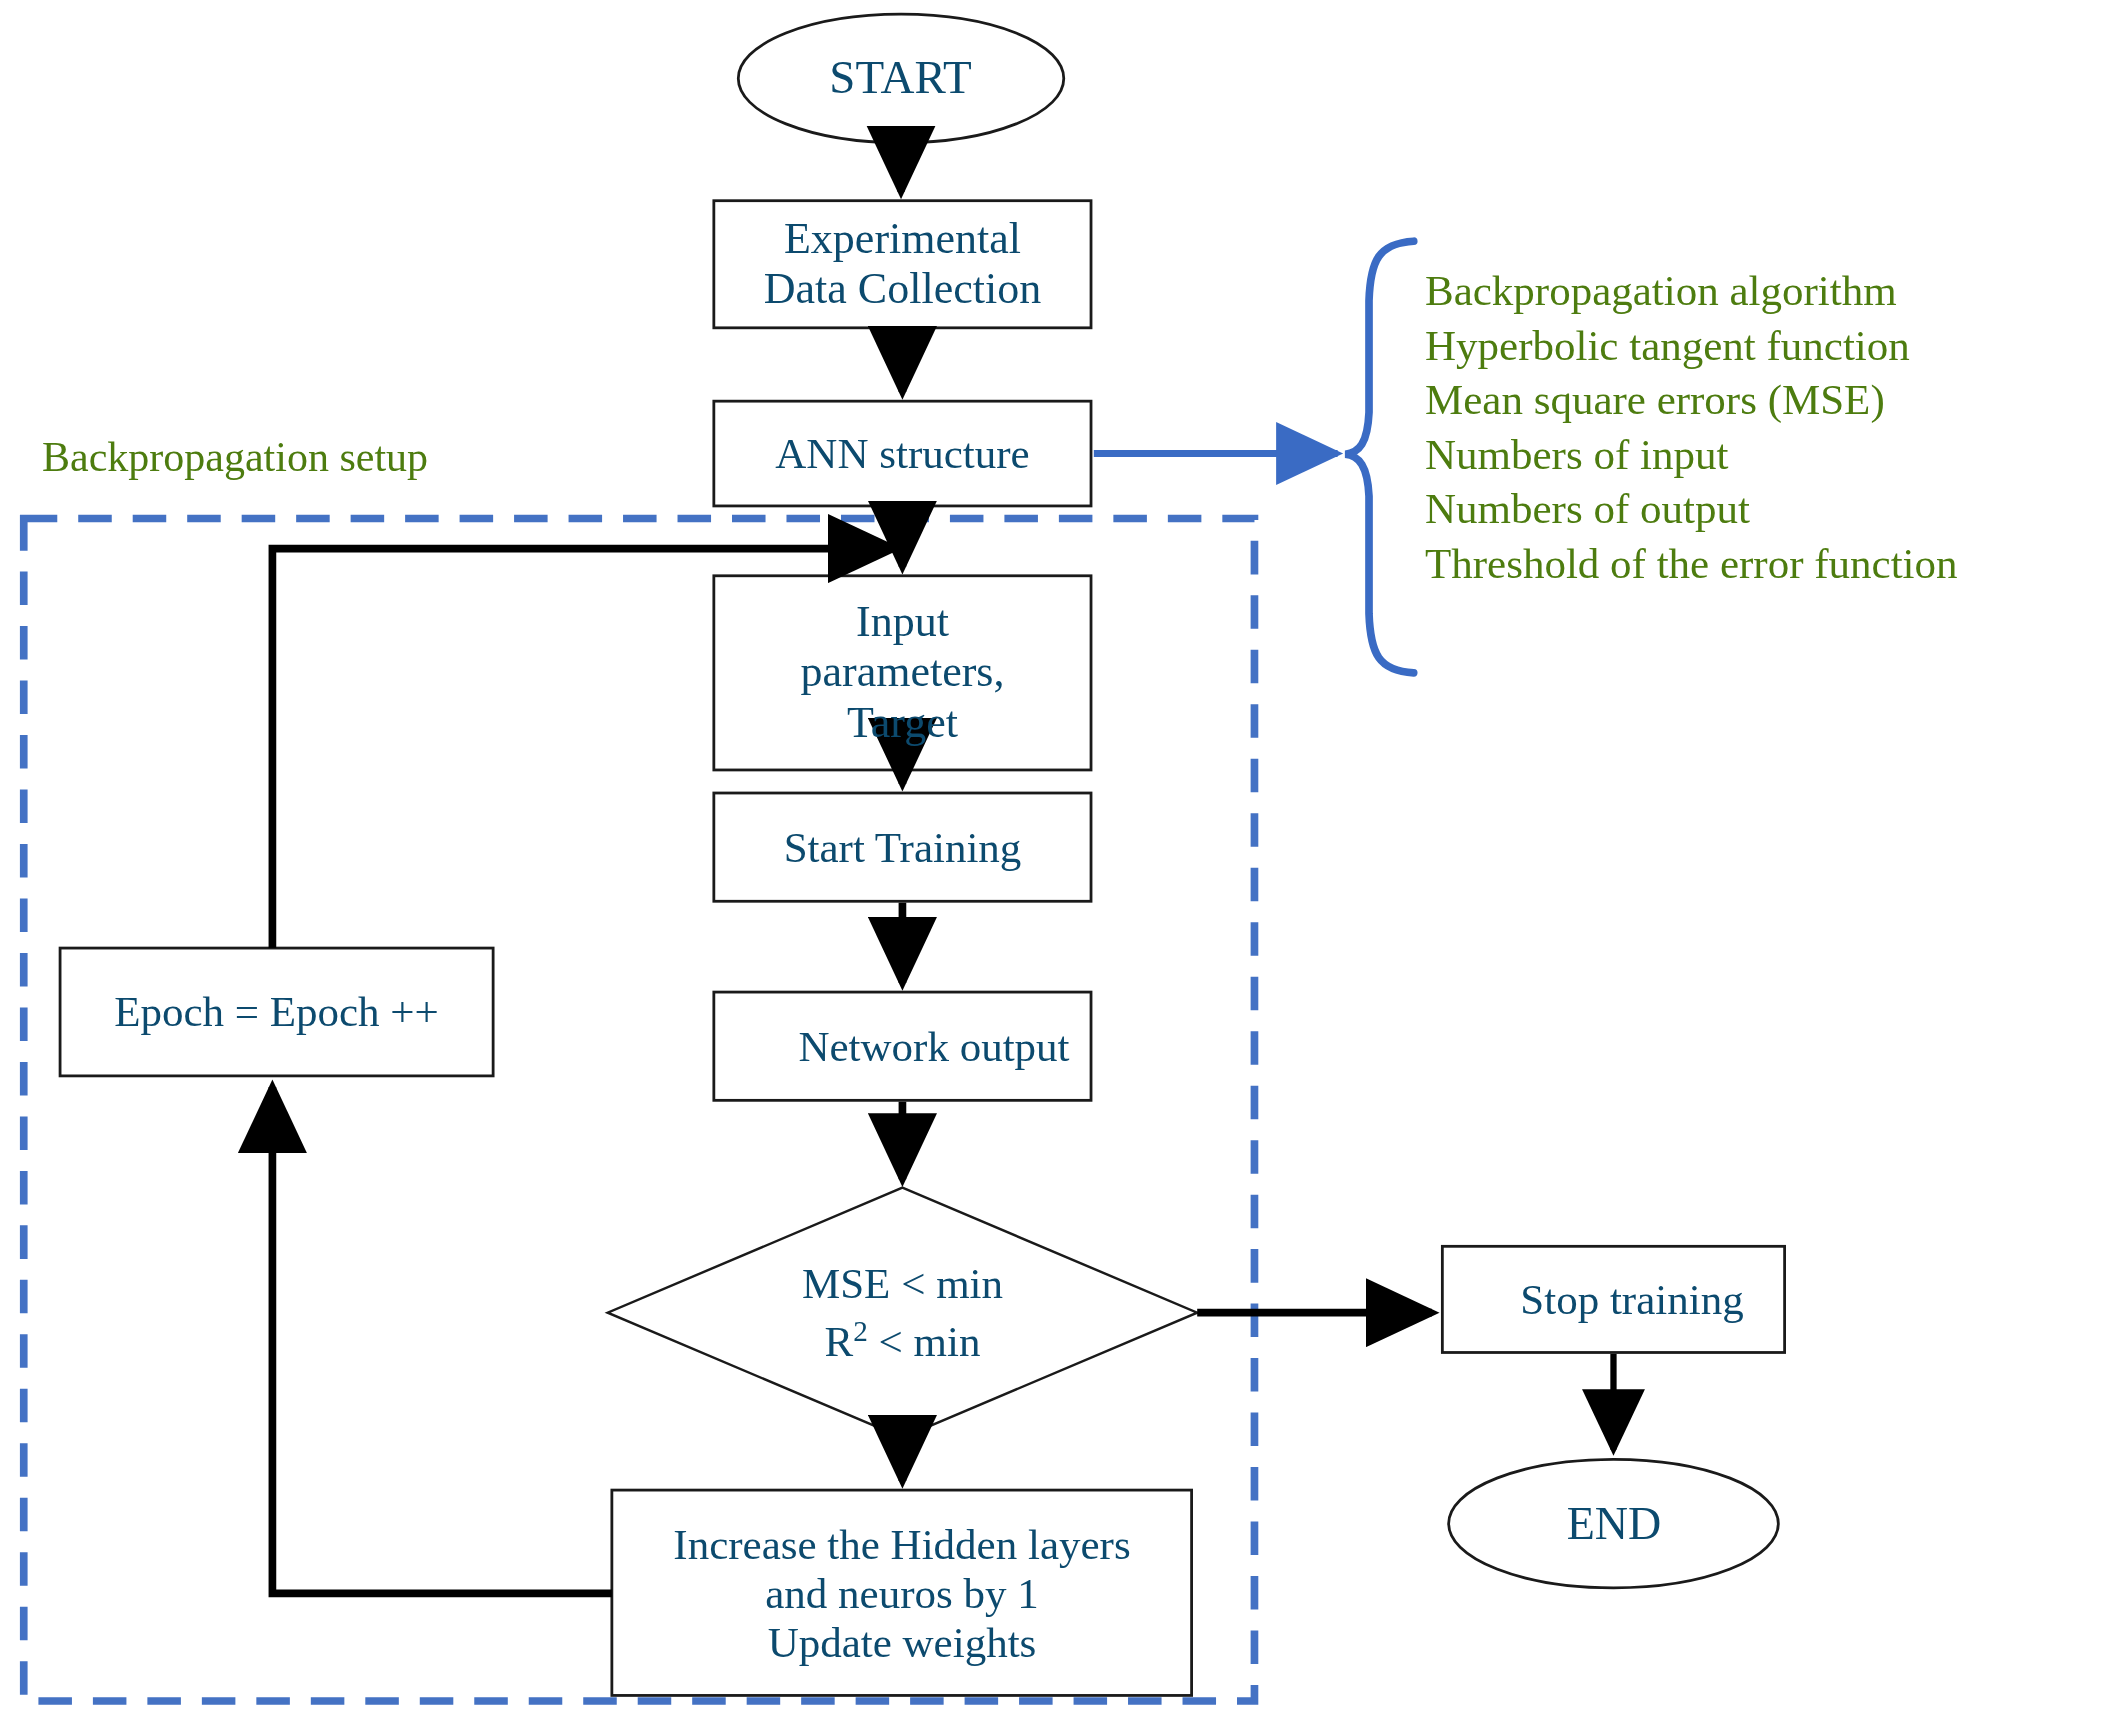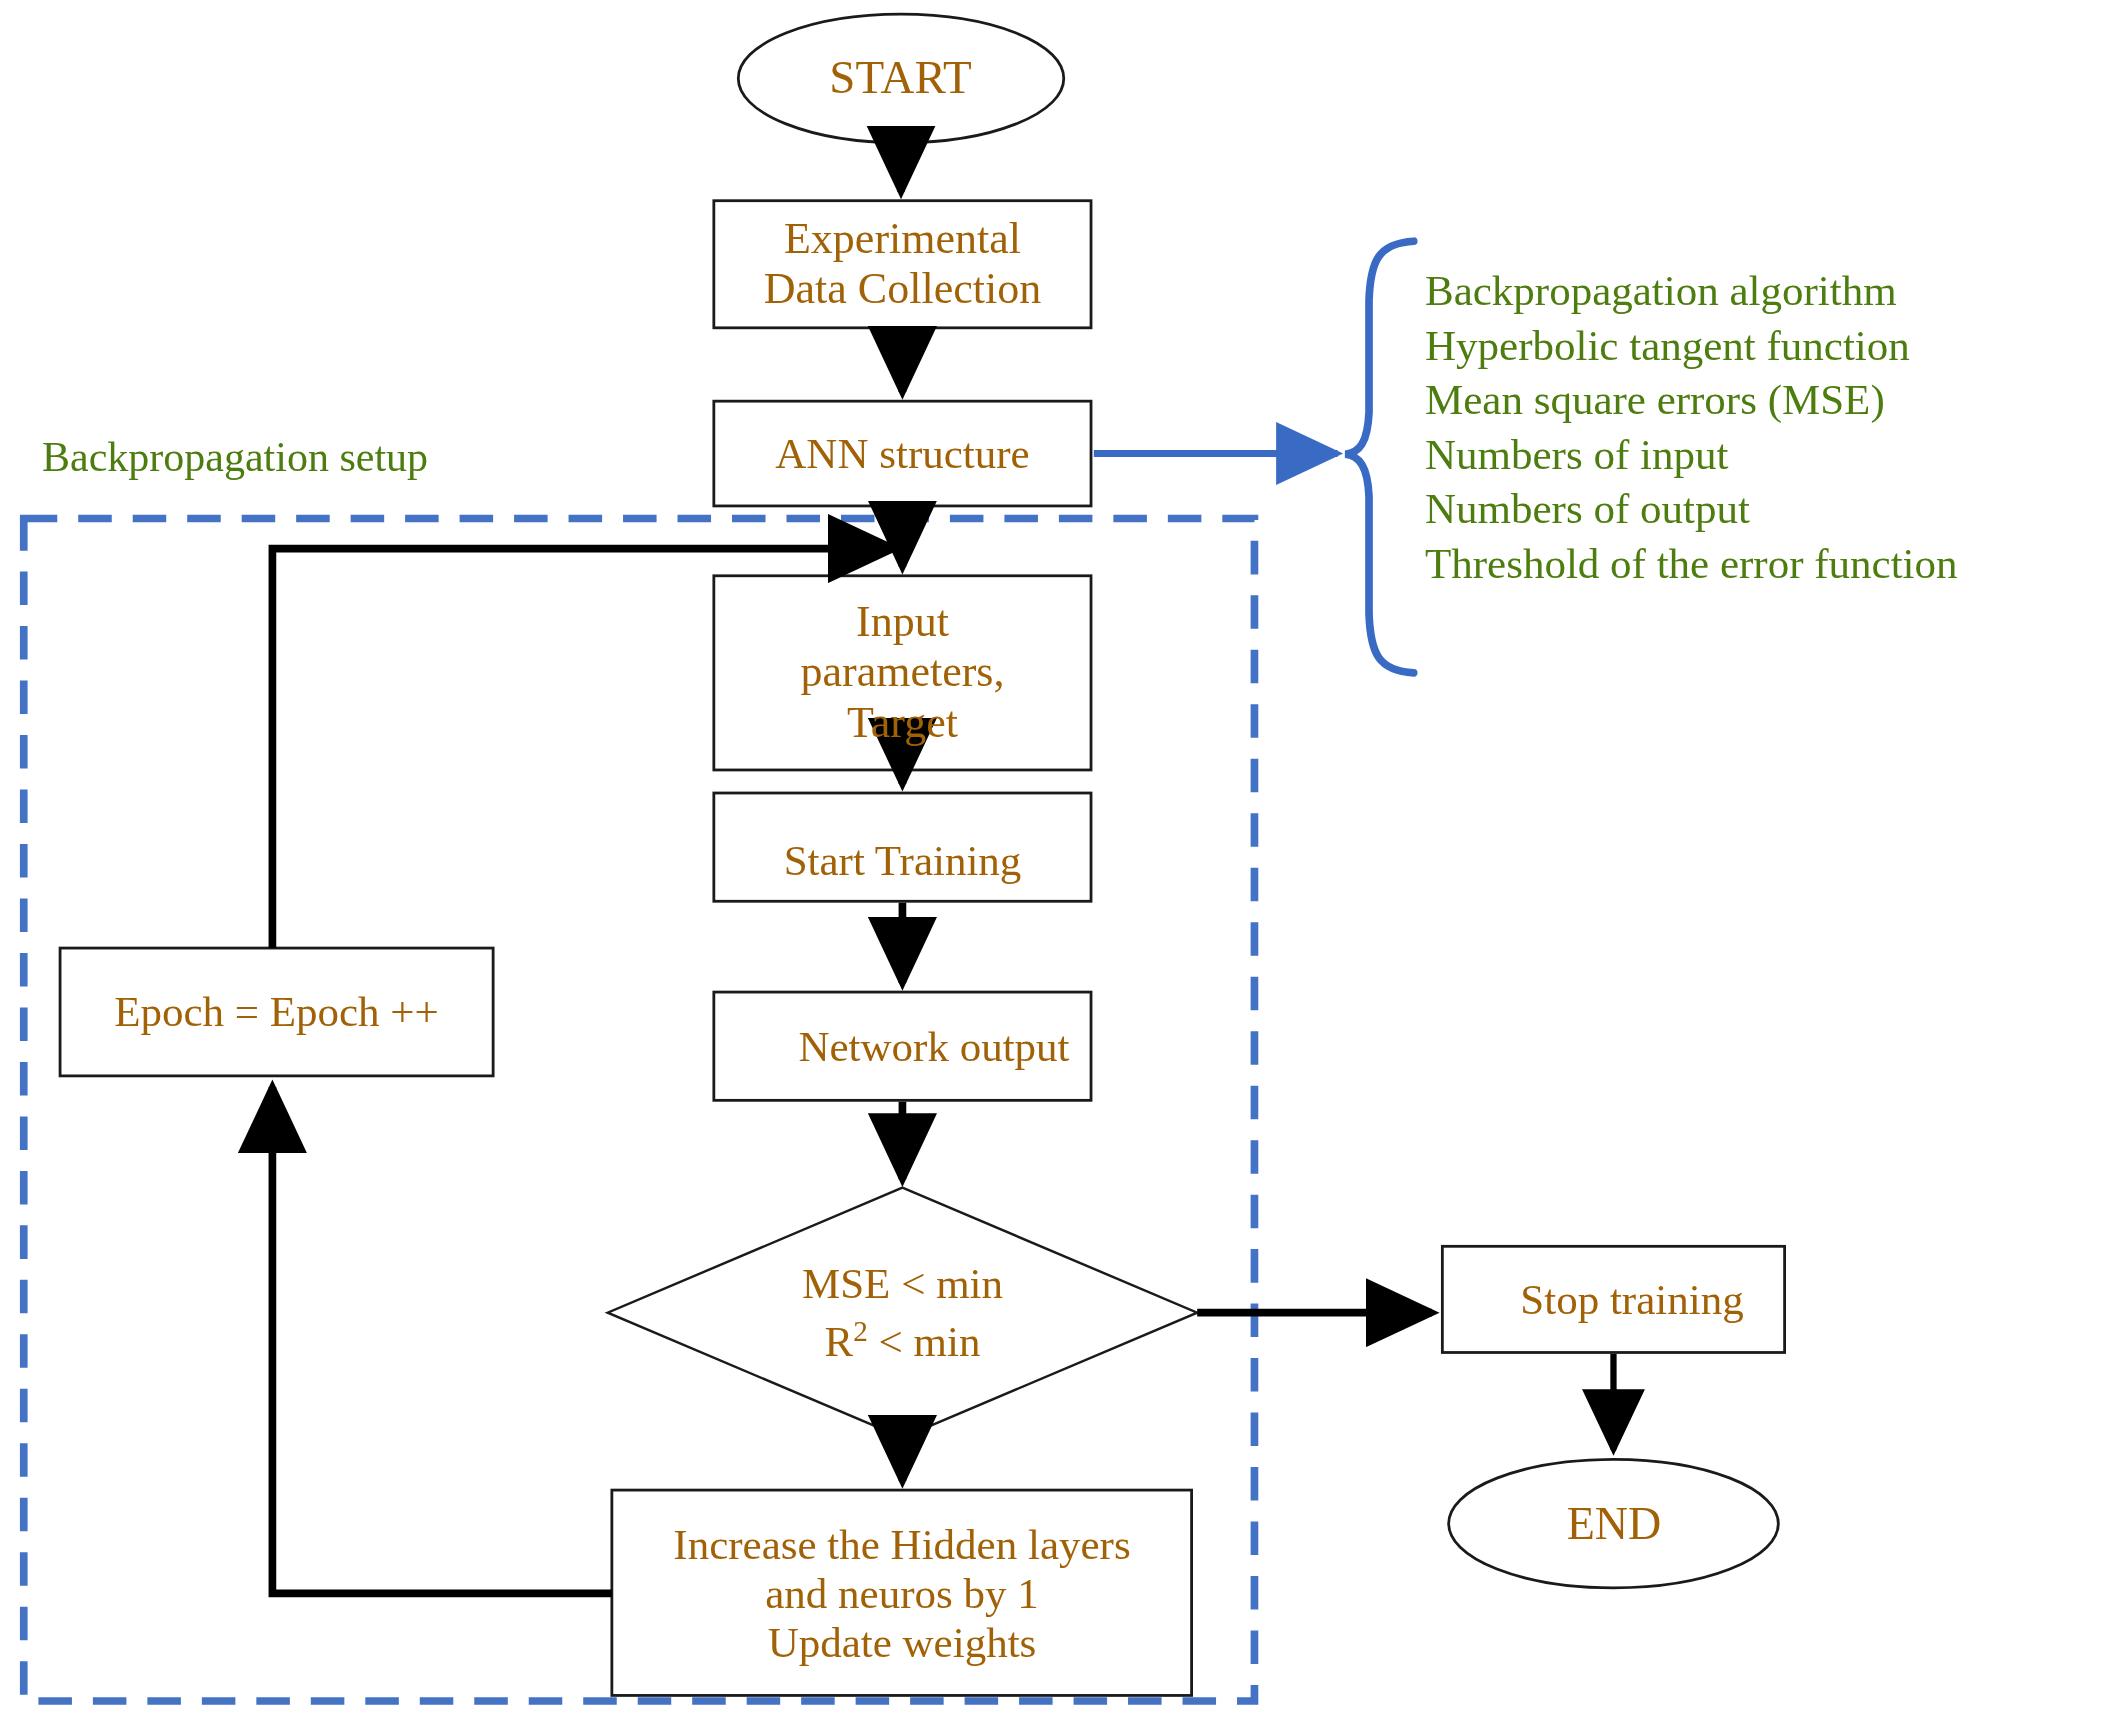--- a/index.html
+++ b/index.html
@@ -63,21 +63,21 @@
   }
   .dashed-box {
     stroke: #4472C4;
     stroke-width: 11;
     fill: none;
     stroke-dasharray: 48 30;
   }
   .node-label {
     position: absolute;
     text-align: center;
-    color: #a16207;
+    color: #0c4a6e;
     font-family: "Liberation Serif", "DejaVu Serif", serif;
     line-height: 1.14;
     white-space: pre-line;
     pointer-events: none;
     display: flex;
     align-items: center;
     justify-content: center;
     flex-direction: column;
   }
   .blue-text {
@@ -179,21 +179,21 @@
 
   <div class="node-label" style="left:714px; top:206px; width:377px; height:116px; font-size:44px;">Experimental
 Data Collection</div>
 
   <div class="node-label" style="left:714px; top:404px; width:377px; height:99px; font-size:43px;">ANN structure</div>
 
   <div class="node-label" style="left:714px; top:581px; width:377px; height:183px; font-size:44px;">Input
 parameters,
 Target</div>
 
-  <div class="node-label" style="left:714px; top:796px; width:377px; height:103px; font-size:43px;margin-top:13px;">Start Training</div>
+  <div class="node-label" style="left:714px; top:796px; width:377px; height:103px; font-size:43px;">Start Training</div>
 
   <div class="node-label" style="left:714px; top:995px; width:440px; height:103px; font-size:43px;">Network output</div>
 
   <div class="node-label" style="left:700px; top:1257px; width:405px; height:112px; font-size:43px; line-height:1.3;">
     <div>MSE &lt; min</div>
     <div><span>R</span><span class="sup">2</span><span> &lt; min</span></div>
   </div>
 
   <div class="node-label" style="left:60px; top:952px; width:433px; height:120px; font-size:43px;">Epoch = Epoch ++</div>
 

